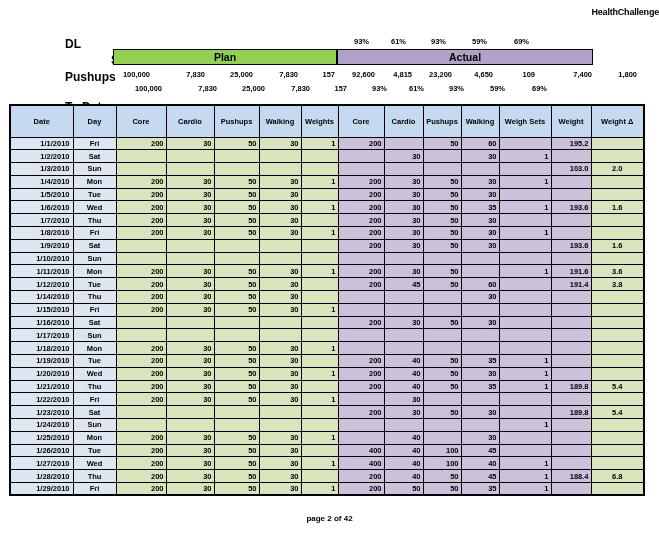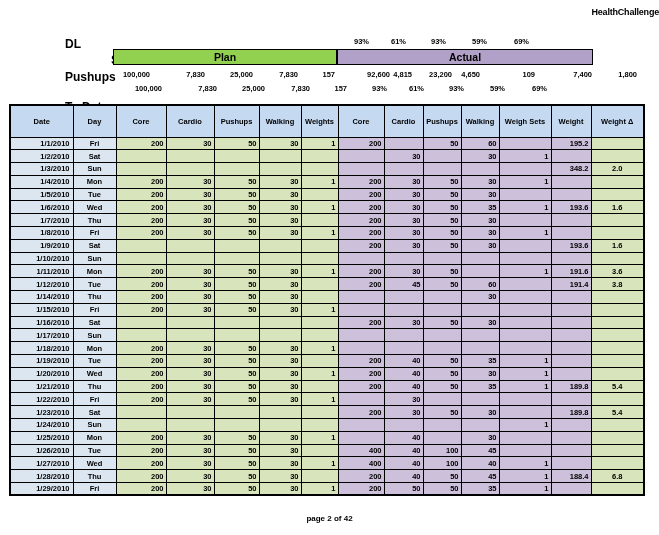--- a/index.html
+++ b/index.html
@@ -57,24 +57,24 @@
         <span class="sumval" style="left: 376px;">93%</span>
         <span class="sumval" style="left: 417px;">59%</span>
         <span class="sumval" style="left: 459px;">69%</span>
       </div>
     <div class="sumrow" id="yearly-values" style="top:70px;">
         <span class="sumval" style="left: 80px;">100,000</span>
         <span class="sumval" style="left: 135px;">7,830</span>
         <span class="sumval" style="left: 183px;">25,000</span>
         <span class="sumval" style="left: 228px;">7,830</span>
         <span class="sumval" style="left: 265px;">157</span>
-        <span class="sumval" style="left: 320px;">92,600</span>
+        <span class="sumval" style="left: 305px;">92,600</span>
         <span class="sumval" style="left: 342px;">4,815</span>
         <span class="sumval" style="left: 382px;">23,200</span>
-        <span class="sumval" style="left: 410px;">4,650</span>
+        <span class="sumval" style="left: 423px;">4,650</span>
         <span class="sumval" style="left: 465px;">109</span>
         <span class="sumval" style="left: 522px;">7,400</span>
         <span class="sumval" style="left: 567px;">1,800</span>
       </div>
     <div class="sumrow" id="todate-values" style="top:84px;">
         <span class="sumval" style="left: 92px;">100,000</span>
         <span class="sumval" style="left: 147px;">7,830</span>
         <span class="sumval" style="left: 195px;">25,000</span>
         <span class="sumval" style="left: 240px;">7,830</span>
         <span class="sumval" style="left: 277px;">157</span>
@@ -160,21 +160,21 @@
           <td class="c-plan"></td>
           <td class="c-plan"></td>
           <td class="c-plan"></td>
           <td class="c-plan"></td>
           <td class="c-plan"></td>
           <td class="c-actual"></td>
           <td class="c-actual"></td>
           <td class="c-actual"></td>
           <td class="c-actual"></td>
           <td class="c-actual"></td>
-          <td class="c-actual">348.2</td>
+          <td class="c-actual">103.0</td>
           <td class="c-delta">2.0</td>
         </tr>
         <tr>
           <td class="c-date">1/4/2010</td>
           <td class="c-day">Mon</td>
           <td class="c-plan">200</td>
           <td class="c-plan">30</td>
           <td class="c-plan">50</td>
           <td class="c-plan">30</td>
           <td class="c-plan">1</td>

